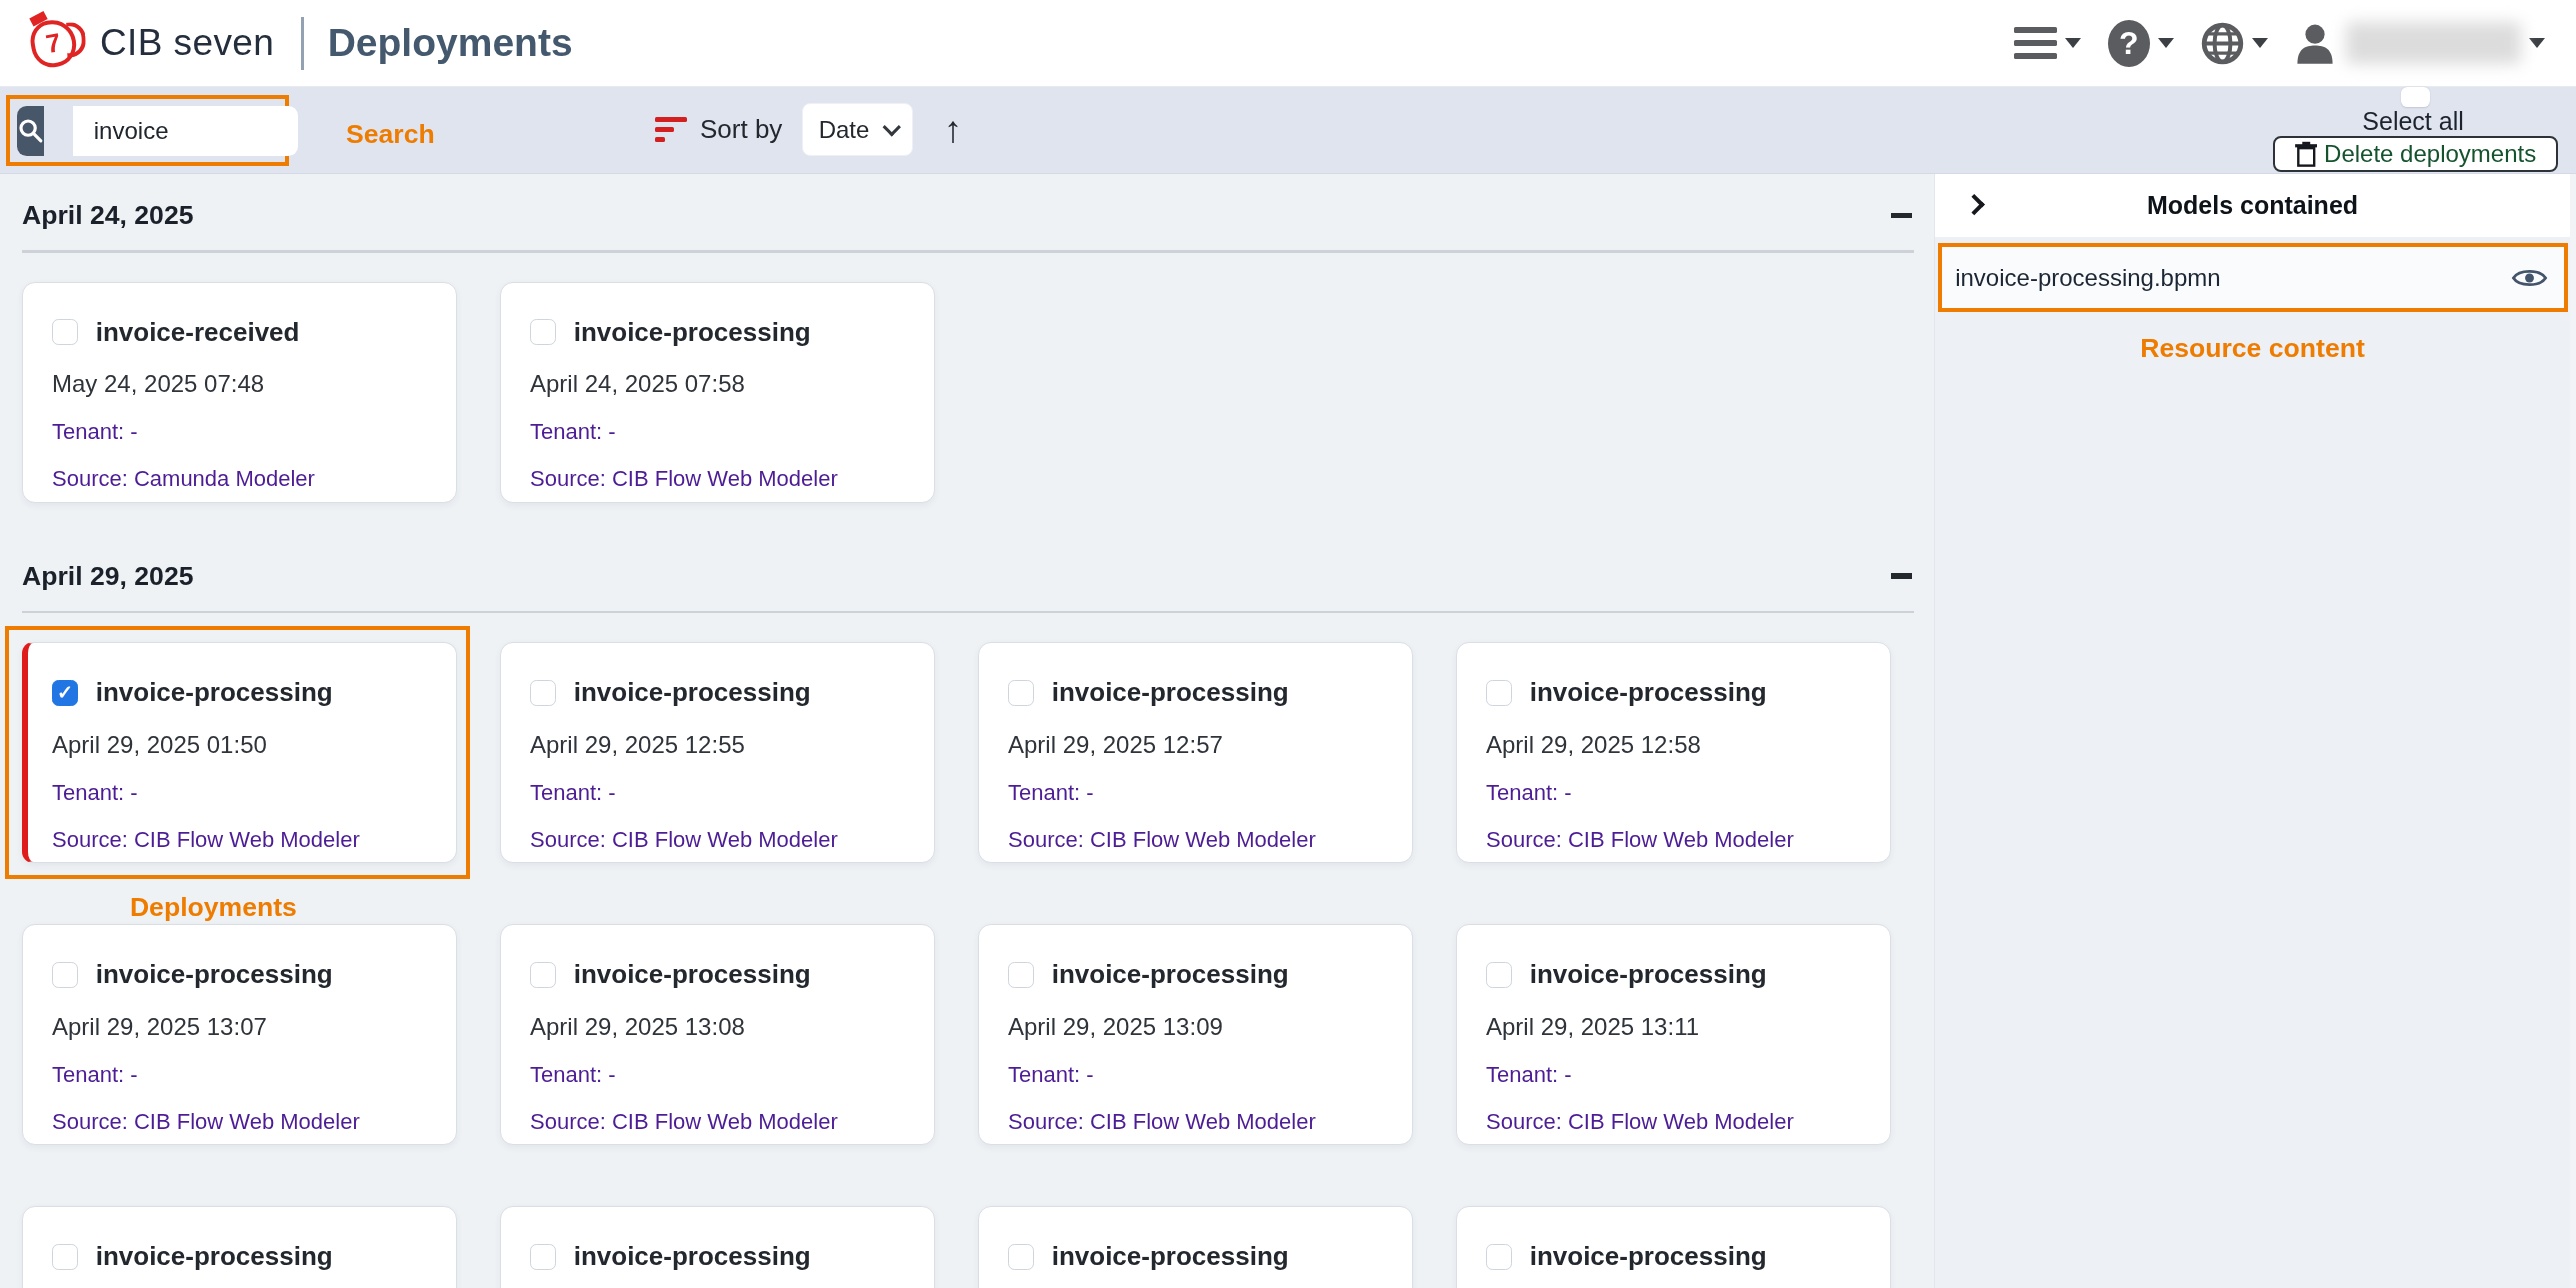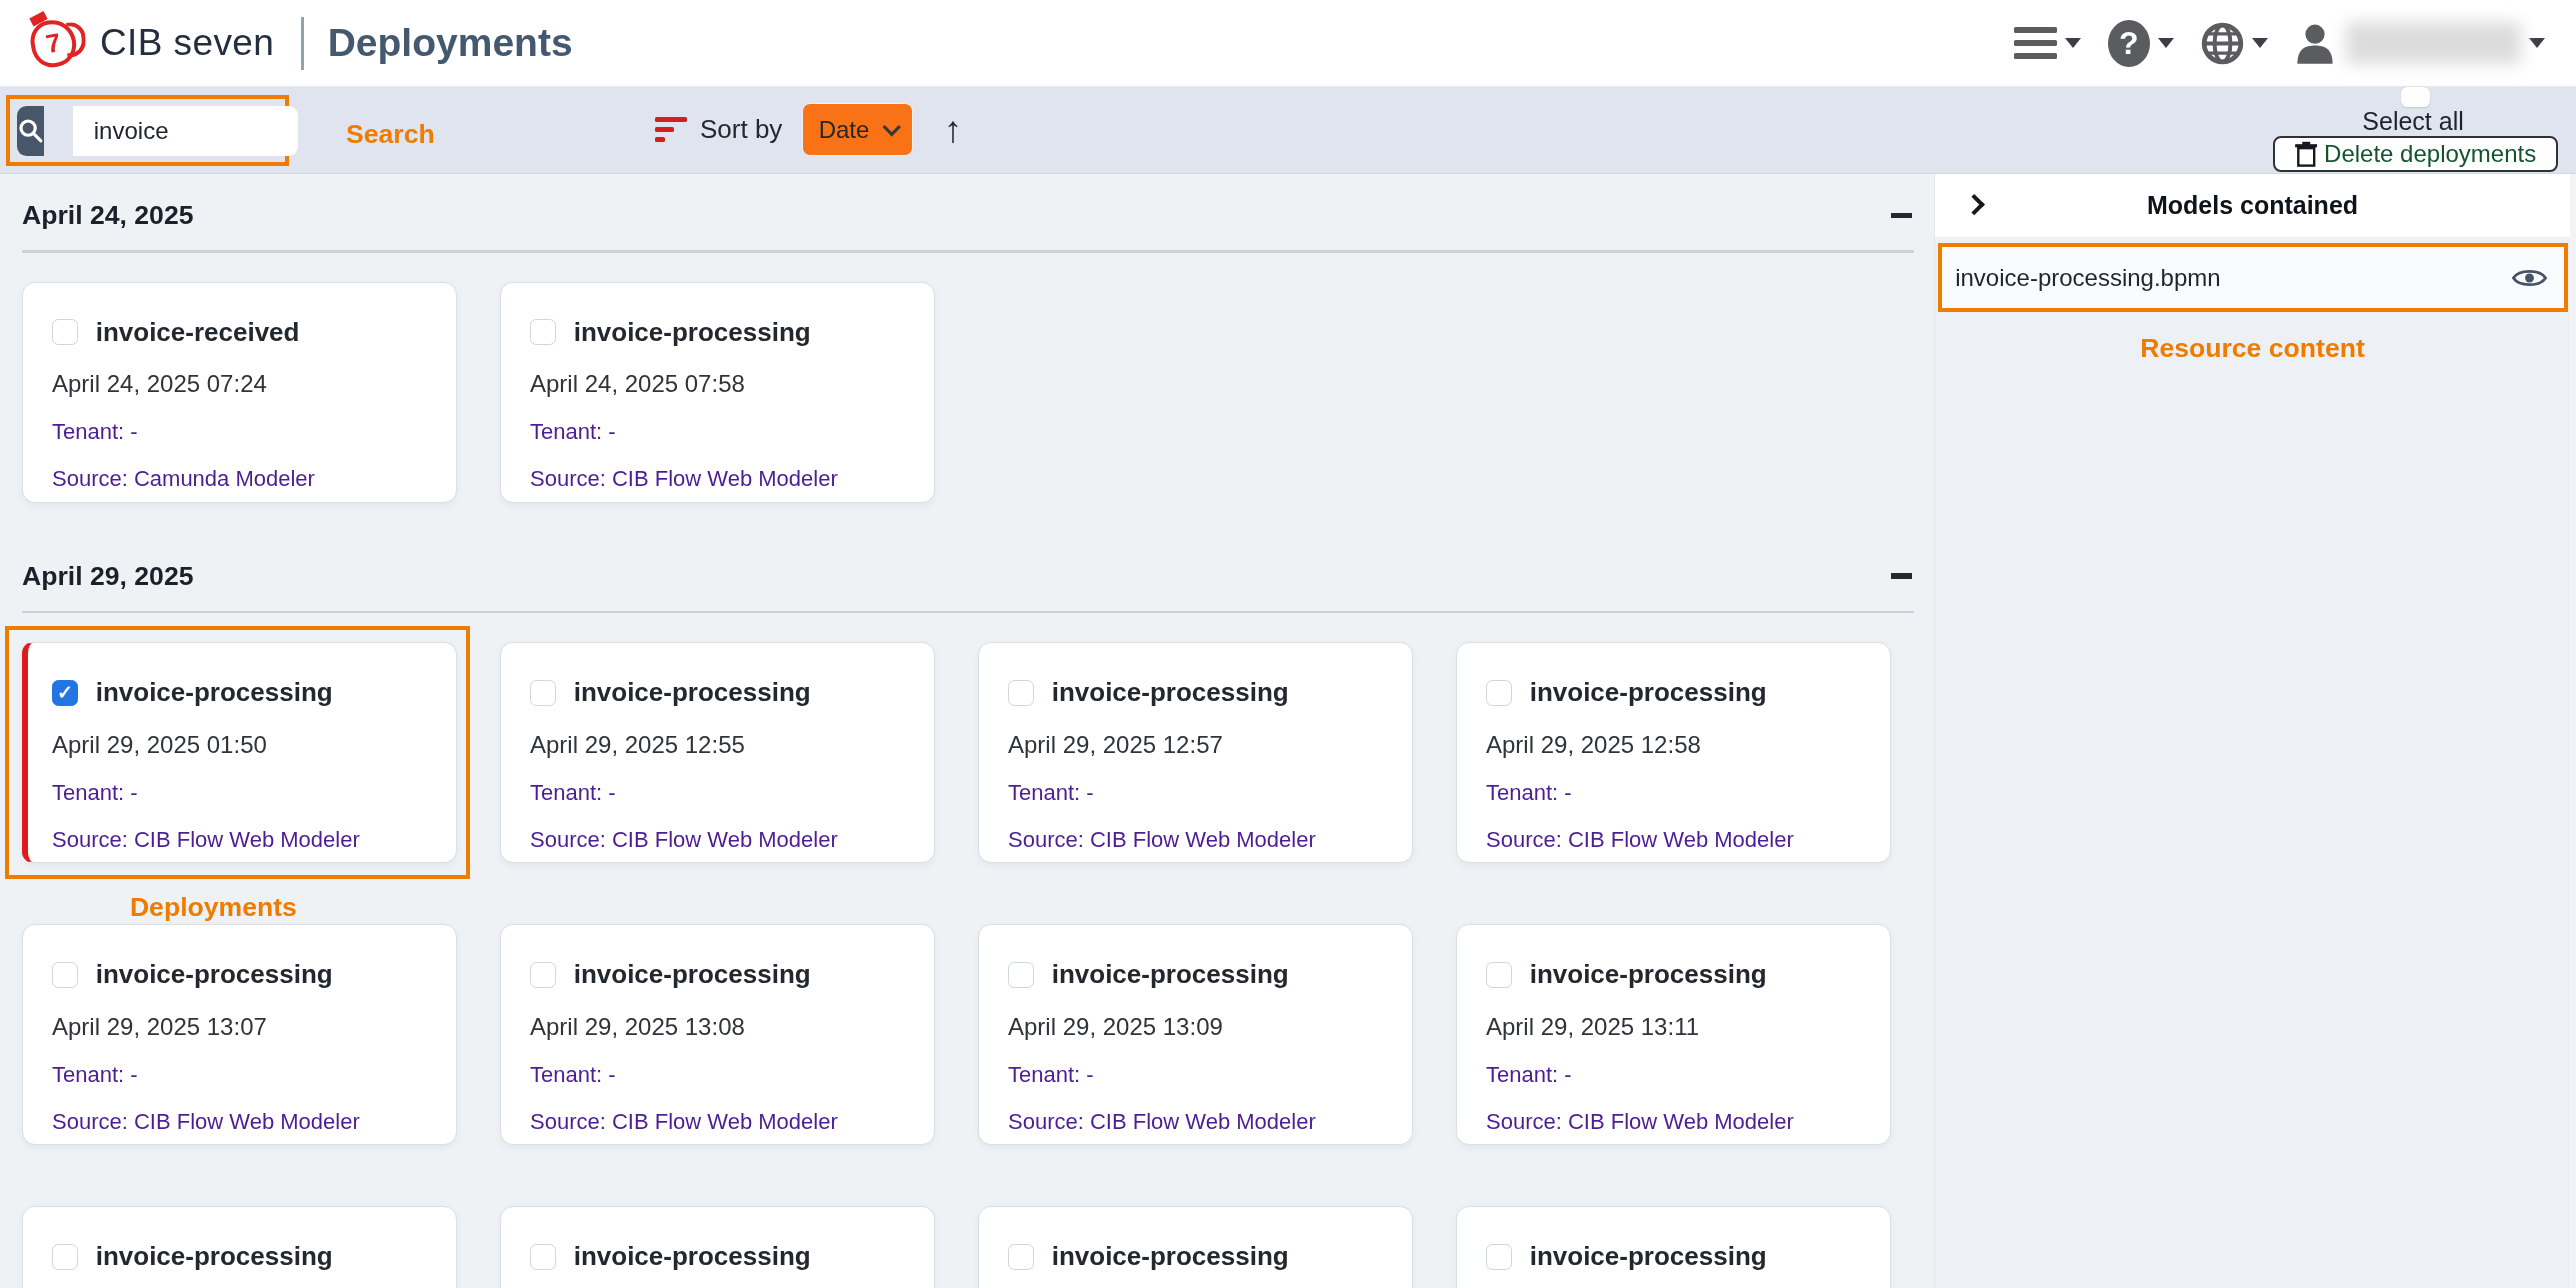--- a/index.html
+++ b/index.html
@@ -47,21 +47,21 @@
     background: #fff; font-size: 24px; color: #20262e; padding-left: 21px;
     font-family: "Liberation Sans", sans-serif; outline: none; }
   .search-label { position: absolute; left: 346px; top: 32px; }
 
   .sort-group { position: absolute; left: 655px; top: 0; height: 85px; display: flex; align-items: center; }
   .filter-icon { display: flex; flex-direction: column; gap: 5.6px; margin-right: 13px; }
   .filter-icon i { display: block; height: 4.8px; background: #d41f1f; border-radius: 1.6px; }
   .filter-icon i:nth-child(1) { width: 32px; } .filter-icon i:nth-child(2) { width: 19.3px; }
   .filter-icon i:nth-child(3) { width: 9.7px; }
   .sort-label { font-size: 26px; color: #23272e; margin-right: 19.3px; }
-  .sort-select { width: 111px; height: 53px; background: #f97316; border-radius: 8px; border: 0.8px solid #eef0f5;
+  .sort-select { width: 111px; height: 53px; background: #ffffff; border-radius: 8px; border: 0.8px solid #eef0f5;
     display: flex; align-items: center; justify-content: space-between; padding: 0 16px; font-size: 24px; color: #23272e; }
   .chev-down { width: 13px; height: 13px; border-right: 3.2px solid #33383e; border-bottom: 3.2px solid #33383e;
     transform: rotate(45deg) translateY(-3.2px); }
   .sort-dir { font-size: 37px; color: #23272e; margin-left: 31px; line-height: 1; }
 
   .toolbar-right { position: absolute; right: 18.5px; top: 0; height: 85px; display: flex; align-items: center; flex-direction: column; }
   .cb-plain { width: 29px; height: 29px; background: #fff; border-radius: 6.4px; box-shadow: 0 0.8px 1.6px rgba(60,70,90,.18); }
   .select-all-label { font-size: 25px; color: #1d232b; margin: 0 24px 0 19.3px; }
   .delete-btn { height: 50px; padding: 0 19.3px; background: #fff; border: 2.4px solid #2c3238; border-radius: 8px;
     font-size: 24px; color: #14532d; display: flex; align-items: center; gap: 7px;
@@ -204,21 +204,21 @@
       <span class="group-title">April 24, 2025</span>
       <button class="collapse-minus"></button>
     </div>
     <div class="divider"></div>
     <div class="cards" id="gcards0">
         <article class="card">
           <div class="title-row">
             <span class="cb"></span>
             <h3 class="card-title">invoice-received</h3>
           </div>
-          <p class="card-date">April 24, 2025 07:24</p>
+          <p class="card-date">May 24, 2025 07:48</p>
           <p class="card-meta">Tenant: -</p>
           <p class="card-meta">Source: Camunda Modeler</p>
         </article>
         <article class="card">
           <div class="title-row">
             <span class="cb"></span>
             <h3 class="card-title">invoice-processing</h3>
           </div>
           <p class="card-date">April 24, 2025 07:58</p>
           <p class="card-meta">Tenant: -</p>

